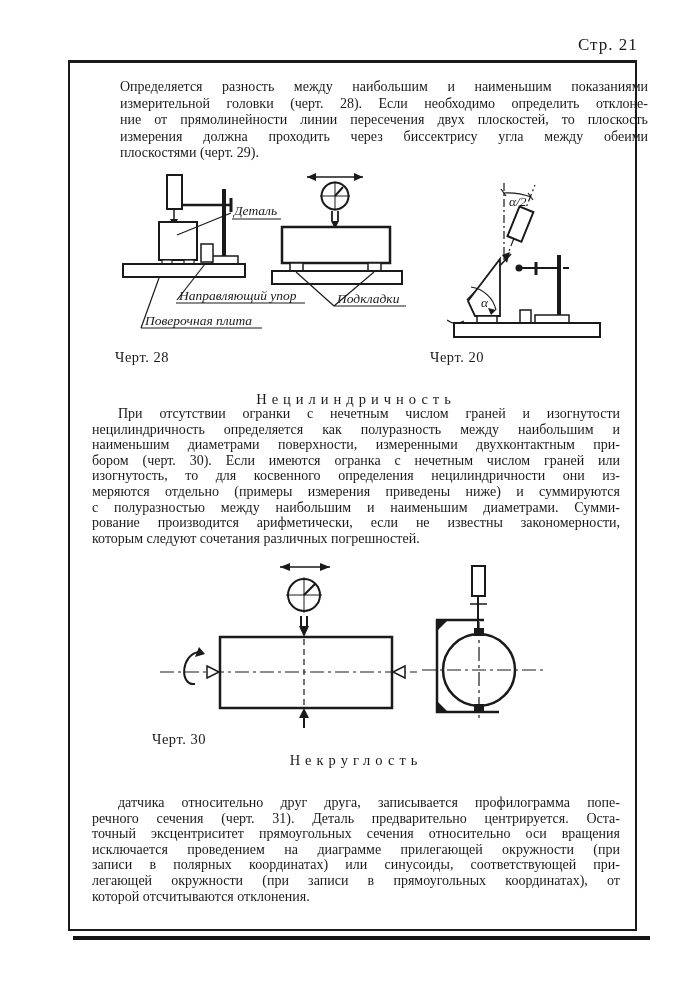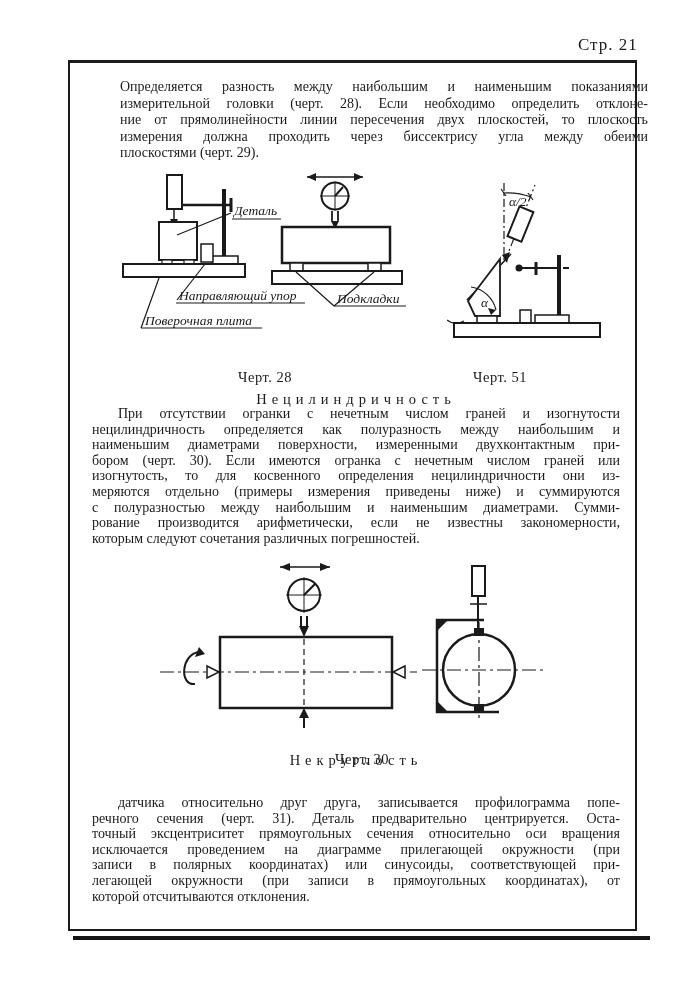--- a/index.html
+++ b/index.html
@@ -30,21 +30,21 @@
   #para1 { top:16px; line-height:16.5px;margin-left:28px; }
   #para2 { top:343px; line-height:15.6px; }
   #para3 { top:732px; line-height:15.6px; }
   .section-heading {
     position:absolute; left:22px; width:528px; text-align:center;
     font-size:14.5px; letter-spacing:5px; white-space:nowrap;
   }
   #heading1 { top:328px; }
   #heading2 { top:689px; }
   .fig-caption {
-    position:absolute; text-align:center; font-size:14.5px; letter-spacing:0.5px;margin-top:20px;
+    position:absolute; font-size:14.5px; letter-spacing:0.5px;
   }
   #caption28 { left:45px; top:286px; width:300px; }
   #caption29 { left:360px; top:286px; width:140px; }
   #caption30 { left:82px; top:668px; width:420px; }
   svg.figure { position:absolute; }
   #fig28 { left:45px; top:106px; }
   #fig29 { left:377px; top:106px; }
   #fig30 { left:82px; top:497px; }
   svg.figure .ln   { stroke:#1a1a1a; fill:none; }
   svg.figure .shape{ stroke:#1a1a1a; fill:#ffffff; }
@@ -143,21 +143,21 @@
       <polygon class="fill" points="49,141 41,139 44,146"></polygon>
       <text x="34" y="138">α</text>
       <rect class="shape" x="73" y="141" width="11" height="13" stroke-width="1.5"></rect>
       <rect class="shape" x="88" y="146" width="34" height="8" stroke-width="1.5"></rect>
       <rect class="shape" x="7" y="154" width="146" height="14" stroke-width="2"></rect>
       <path class="ln" d="M 0 151 Q 7 157 17 152" stroke-width="1.2"></path>
     </g>
   </svg>
 
   <div id="caption28" class="fig-caption">Черт. 28</div>
-  <div id="caption29" class="fig-caption">Черт. 51</div>
+  <div id="caption29" class="fig-caption">Черт. 20</div>
 
   <div id="heading1" class="section-heading">Нецилиндричность</div>
 
   <div id="para2" class="para indent">
       <div class="line">При отсутствии огранки с нечетным числом граней и изогнутости</div>
       <div class="line">нецилиндричность определяется как полуразность между наибольшим и</div>
       <div class="line">наименьшим диаметрами поверхности, измеренными двухконтактным при-</div>
       <div class="line">бором (черт. 30). Если имеются огранка с нечетным числом граней или</div>
       <div class="line">изогнутость, то для косвенного определения нецилиндричности они из-</div>
       <div class="line">меряются отдельно (примеры измерения приведены ниже) и суммируются</div>

